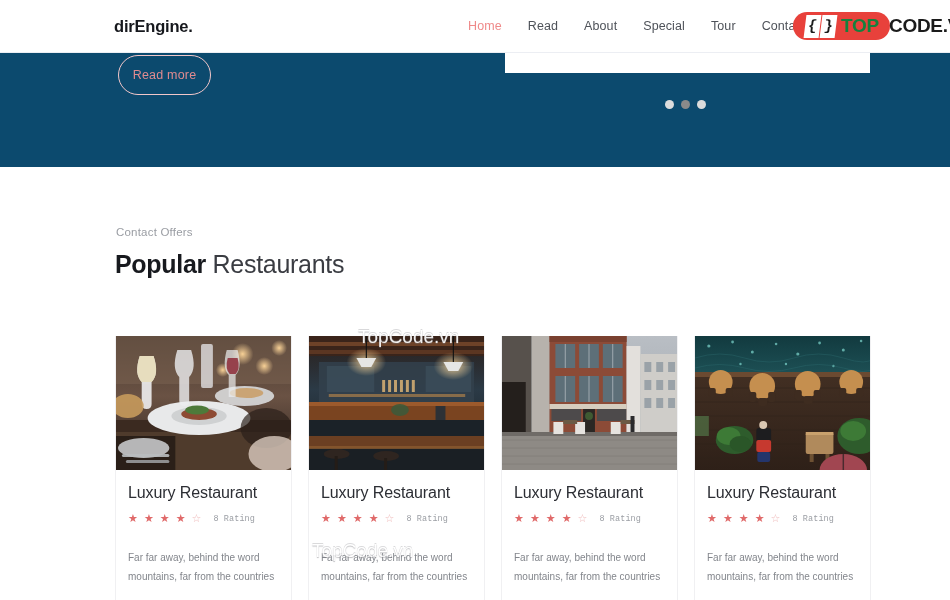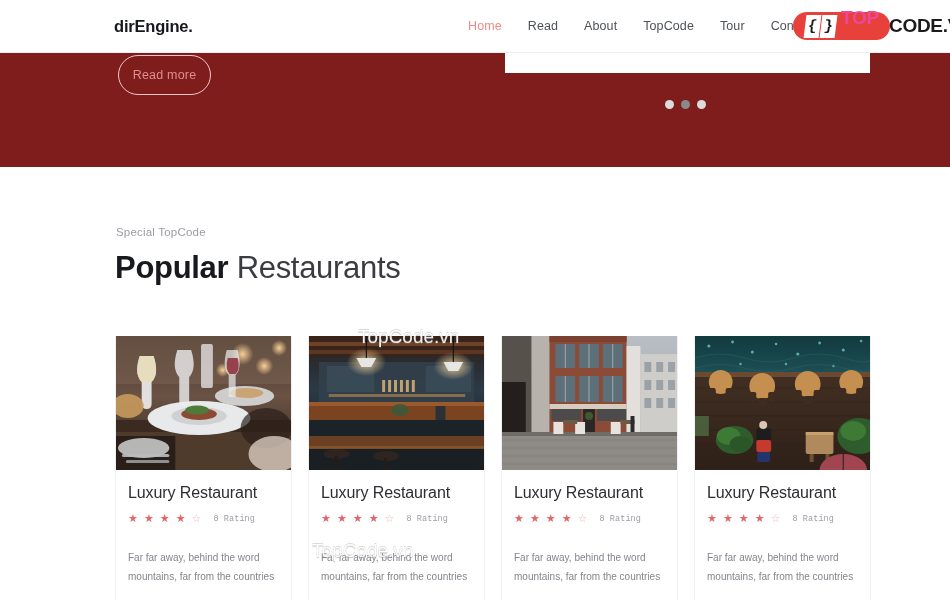--- a/index.html
+++ b/index.html
@@ -45,34 +45,34 @@
   }
   .wm-br {
     width:15px; height:23px; background:#ffffff;
     display:flex; align-items:center; justify-content:center;
     font-size:15px; font-weight:bold; color:#1b1b1b;
     font-family:"Liberation Mono", monospace; line-height:23px;
   }
   .wm-br.left  { transform: skewX(-7deg); margin-right:1px; }
   .wm-br.right { transform: skewX(-7deg); }
   .wm-top {
-    position:absolute; left:48px; top:0;
-    font-size:19px; font-weight:bold; color:#ec4899;
+    position:absolute; left:48px; top:8px;
+    font-size:19px; font-weight:bold; color:#15803d;
     letter-spacing:-0.3px; line-height:19px;
   }
   .wm-code {
     position:absolute; left:96px; top:8px;
     font-size:19px; font-weight:bold; color:#1b1b1b;
     letter-spacing:-0.3px; line-height:19px; white-space:nowrap;
   }
 
   
   .hero {
     position:absolute; left:0; top:53px; width:950px; height:114px;
-    background:#7f1d1d;
+    background:#0c4a6e;
   }
   .readmore {
     position:absolute; left:118px; top:2px;
     width:93px; height:40px; border:1px solid #f2c7ca;
     border-radius:22px; background:transparent;
     font-size:12.5px; color:#e08b90; font-family:"Liberation Sans", sans-serif;
     cursor:pointer; letter-spacing:0.2px;
   }
   .hero-card {
     position:absolute; left:505px; top:0px; width:365px; height:20px;
@@ -85,21 +85,21 @@
   .dot { width:9px; height:9px; border-radius:50%; background:#dcdcdc; cursor:pointer; }
   .dot.active { background:#8a8a8a; }
 
   
   .sec-eyebrow {
     position:absolute; left:116px; top:226px;
     font-size:11.5px; color:#9a9da3; letter-spacing:0.2px;
   }
   .sec-title {
     position:absolute; left:115px; top:250px;
-    font-size:31px; color:#2b2d33; letter-spacing:-0.3px; white-space:nowrap;
+    font-size:25px; color:#2b2d33; letter-spacing:-0.3px; white-space:nowrap;
   }
   .sec-title b { font-weight:bold; color:#17191e; }
   .sec-title span { font-weight:normal; color:#3a3c42; }
 
   
   .cards {
     position:absolute; left:115px; top:336px;
     display:flex; gap:16px;
   }
   .card {
@@ -132,21 +132,21 @@
 
 <div id="page">
 
   <div class="header">
     <div class="brand">dirEngine.</div>
 
     <nav class="nav">
       <div class="nav-item active">Home</div>
       <div class="nav-item">Read</div>
       <div class="nav-item">About</div>
-      <div class="nav-item">TopCode</div>
+      <div class="nav-item">Special</div>
       <div class="nav-item">Tour</div>
       <div class="nav-item">Contact</div>
     </nav>
 
     <div class="wm-logo">
       <div class="wm-pill"></div>
       <div class="wm-brackets">
         <div class="wm-br left">{</div>
         <div class="wm-br right">}</div>
       </div>
@@ -158,21 +158,21 @@
   <div class="hero">
     <div class="hero-card"></div>
     <button class="readmore">Read more</button>
     <div class="dots">
       <div class="dot"></div>
       <div class="dot active"></div>
       <div class="dot"></div>
     </div>
   </div>
 
-  <div class="sec-eyebrow">Special TopCode</div>
+  <div class="sec-eyebrow">Contact Offers</div>
   <div class="sec-title">
     <b>Popular</b><span> Restaurants</span>
   </div>
 
   <div class="cards">
 
     <div class="card">
       <svg class="card-img" viewBox="0 0 177 134" preserveAspectRatio="none">
         <defs>
           <linearGradient id="c1bg" x1="0" y1="0" x2="0" y2="1">

